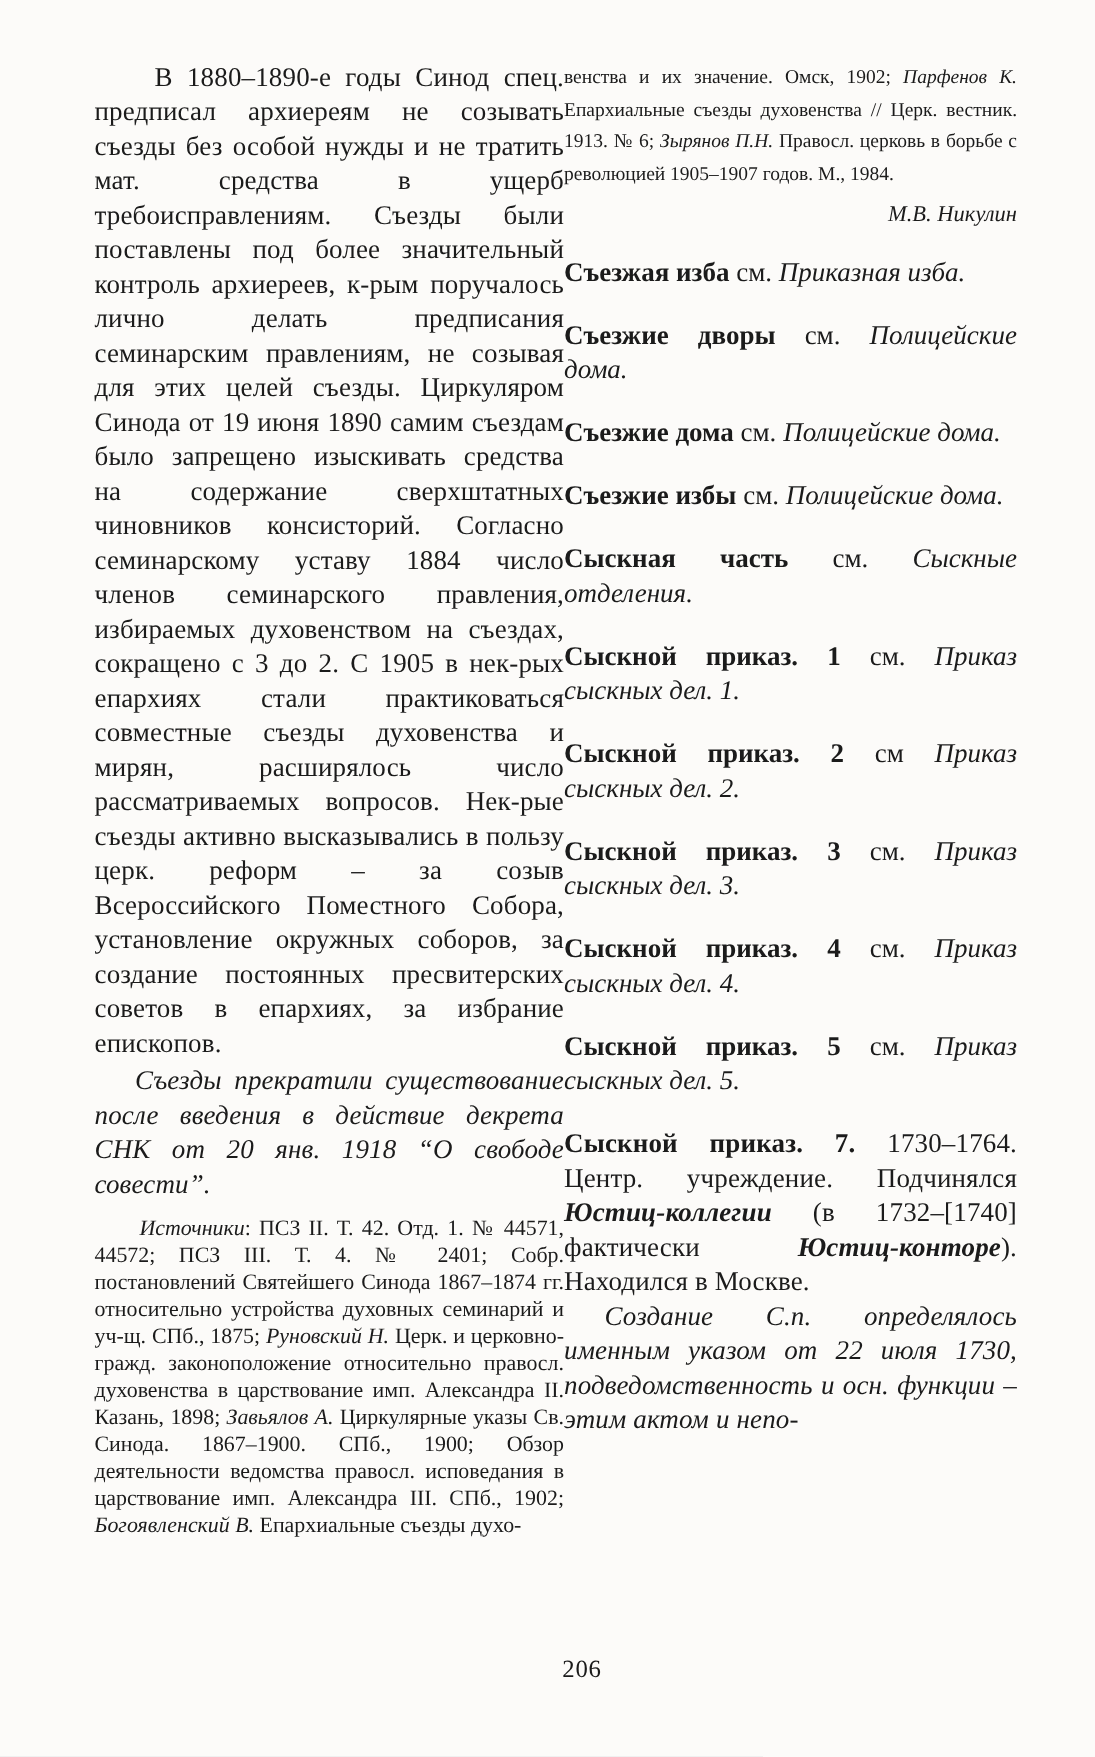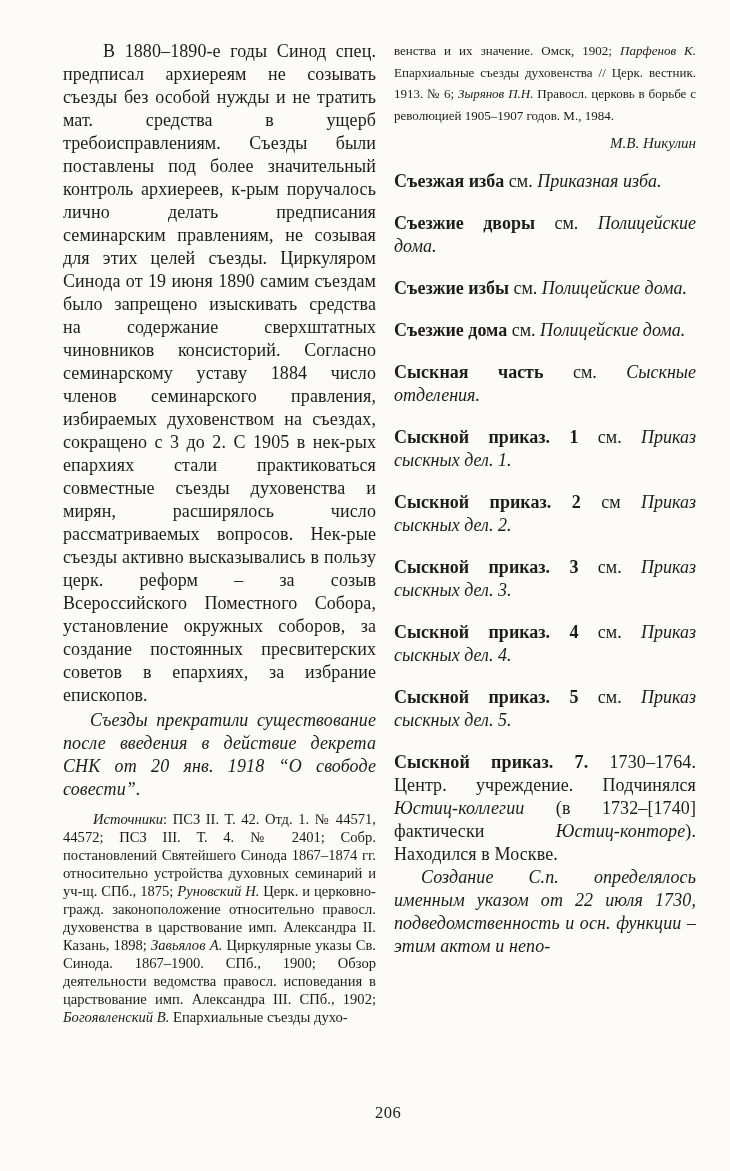--- a/index.html
+++ b/index.html
@@ -16,21 +16,20 @@
     color: #1b1b1b;
     font-family: "Liberation Serif", "DejaVu Serif", serif;
     overflow: hidden;
     box-sizing: border-box;
   }
   .columns {
     position: absolute;
     top: 40px;
     left: 63px;
     display: flex;
-    gap: 18px;
   }
   .col { box-sizing: border-box; }
   .col-left  { width: 313px; }
   .col-right { width: 302px; }
 
   p { margin: 0; }
 
   .body-text {
     font-size: 18px;
     line-height: 23px;
@@ -47,21 +46,21 @@
     text-align: justify;
     margin-top: 9px;
     text-indent: 30px;
   }
   .sources-cont {
     font-size: 13px;
     line-height: 21.5px;
     text-align: justify;
   }
   .it { font-style: italic; }
-  .bi { font-style: italic; font-weight: normal; }
+  .bi { font-style: italic; font-weight: bold; }
   .hw { font-weight: bold; }
 
   .author-line {
     font-size: 15px;
     line-height: 21px;
     font-style: italic;
     text-align: right;
     margin-top: 7px;
   }
 
@@ -99,22 +98,22 @@
     </div>
 
     <div class="col col-right">
       <p class="sources-cont"><span>венства и их значение. Омск, 1902; </span><span class="it">Парфенов К.</span><span> Епархиальные съезды духовенства // Церк. вестник. 1913. № 6; </span><span class="it">Зырянов П.Н.</span><span> Правосл. церковь в борьбе с революцией 1905–1907 годов. М., 1984.</span></p>
 
       <p class="author-line">М.В. Никулин</p>
 
       <div class="entries-block">
         <p class="entry"><b class="hw">Съезжая изба</b><span> см. </span><i>Приказная изба.</i></p>
         <p class="entry"><b class="hw">Съезжие дворы</b><span> см. </span><i>Полицейские дома.</i></p>
+        <p class="entry"><b class="hw">Съезжие дома</b><span> см. </span><i>Полицейские дома.</i></p>
         <p class="entry"><b class="hw">Съезжие избы</b><span> см. </span><i>Полицейские дома.</i></p>
-        <p class="entry"><b class="hw">Съезжие дома</b><span> см. </span><i>Полицейские дома.</i></p>
         <p class="entry"><b class="hw">Сыскная часть</b><span> см. </span><i>Сыскные отделения.</i></p>
         <p class="entry"><b class="hw">Сыскной приказ. 1</b><span> см. </span><i>Приказ сыскных дел. 1.</i></p>
         <p class="entry"><b class="hw">Сыскной приказ. 2</b><span> см </span><i>Приказ сыскных дел. 2.</i></p>
         <p class="entry"><b class="hw">Сыскной приказ. 3</b><span> см. </span><i>Приказ сыскных дел. 3.</i></p>
         <p class="entry"><b class="hw">Сыскной приказ. 4</b><span> см. </span><i>Приказ сыскных дел. 4.</i></p>
         <p class="entry"><b class="hw">Сыскной приказ. 5</b><span> см. </span><i>Приказ сыскных дел. 5.</i></p>
       </div>
 
       <p class="body-text article-p1"><b class="hw">Сыскной приказ. 7.</b><span> 1730–1764. Центр. учреждение. Подчинялся </span><span class="bi">Юстиц-коллегии</span><span> (в 1732–[1740] фактически </span><span class="bi">Юстиц-конторе</span><span>). Находился в Москве.</span></p>
       <p class="body-text indent-md">Создание С.п. определялось именным указом от 22 июля 1730, подведомственность и осн. функции – этим актом и непо-</p>

